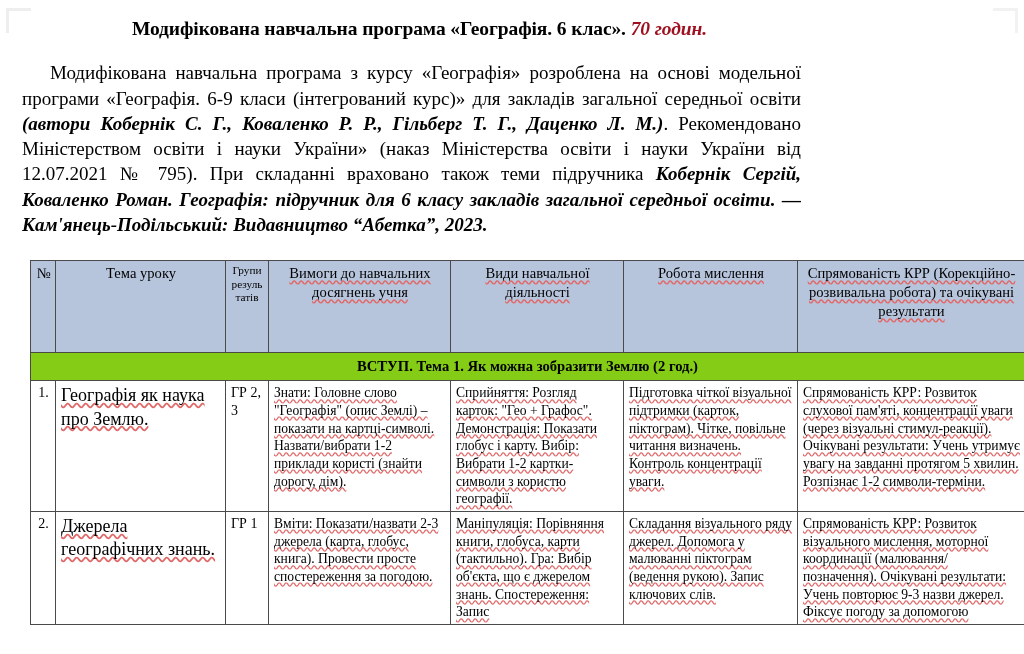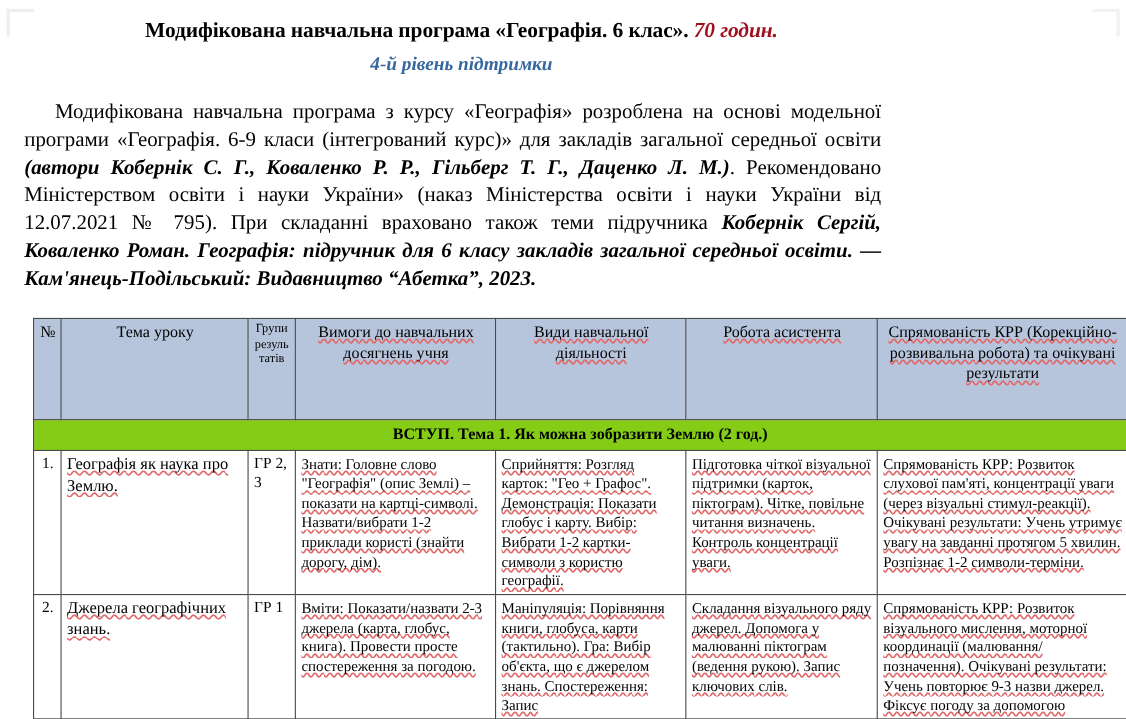--- a/index.html
+++ b/index.html
@@ -118,21 +118,21 @@
     padding: 4px 4px;
   }
 
   td.cell-num {
     text-align: center;
     font-size: 14px;
     padding-top: 4px;
   }
   td.cell-topic {
     font-weight: bold;
-    font-size: 15px;
+    font-size: 18px;
     padding-top: 4px;
   }
   td.cell-groups {
     text-align: left;
     font-size: 14px;
     padding-top: 4px;
   }
 
   
   .sp {
@@ -147,42 +147,41 @@
 <div class="crop-mark tl"></div>
 <div class="crop-mark tr"></div>
 
 <div class="page">
 
   <h1 class="doc-title">
     <span>Модифікована навчальна програма «Географія. 6 клас».</span>
     <span class="hours">70 годин.</span>
   </h1>
 
-  <h2 class="doc-subtitle">4-й рівень підтримки</h2>
 
   <p class="intro"><span>Модифікована навчальна програма з курсу «Географія» розроблена на основі модельної програми «Географія. 6-9 класи (інтегрований курс)» для закладів загальної середньої освіти </span><span class="bi">(автори Кобернік С. Г., Коваленко Р. Р., Гільберг Т. Г., Даценко Л. М.)</span><span>. Рекомендовано Міністерством освіти і науки України» (наказ Міністерства освіти і науки України від 12.07.2021 № 795). При складанні враховано також теми підручника </span><span class="bi">Кобернік Сергій, Коваленко Роман. Географія: підручник для 6 класу закладів загальної середньої освіти</span><span class="bi">. — </span><span class="bi">Кам'янець-Подільський: Видавництво “Абетка”, 2023.</span></p>
 
   <table class="program">
     <colgroup>
       <col class="c-num">
         <col class="c-topic">
         <col class="c-groups">
         <col class="c-req">
       <col class="c-act">
         <col class="c-assist">
         <col class="c-krr">
     </colgroup>
     <thead>
       <tr>
         <th>№</th>
         <th>Тема уроку</th>
         <th class="h-groups">Групи резуль татів</th>
         <th class="sp">Вимоги до навчальних досягнень учня</th>
         <th class="sp">Види навчальної діяльності</th>
-        <th class="sp">Робота асистента</th>
+        <th class="sp">Робота мислення</th>
         <th class="sp">Спрямованість КРР (Корекційно-розвивальна робота) та очікувані результати</th>
       </tr>
     </thead>
     <tbody>
       <tr class="section-row">
         <td colspan="7">ВСТУП. Тема 1. Як можна зобразити Землю (2 год.)</td>
       </tr>
 
       <tr>
         <td class="cell-num">1.</td>

